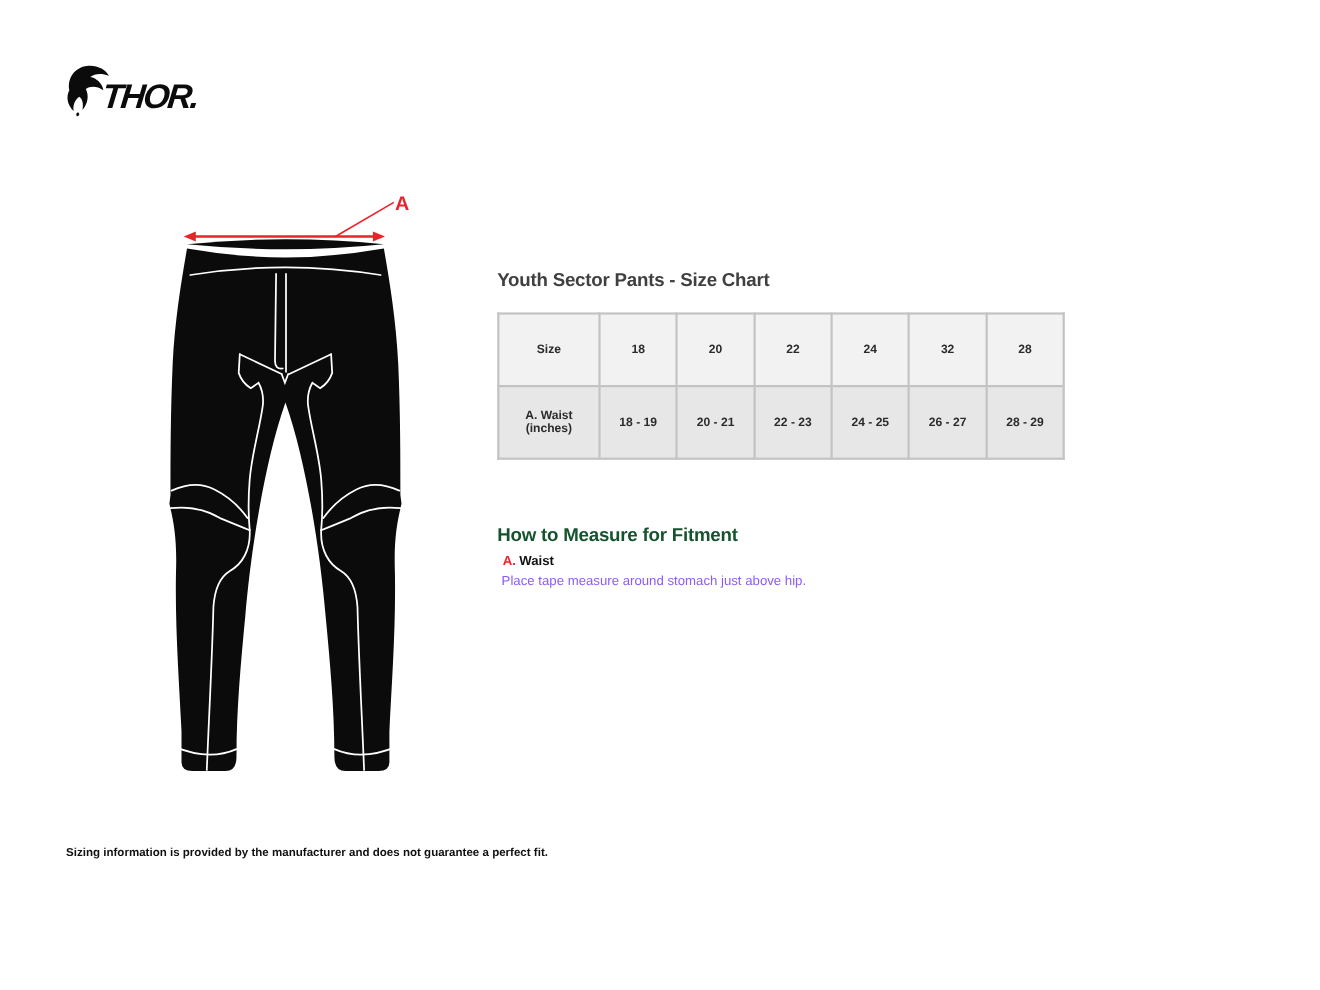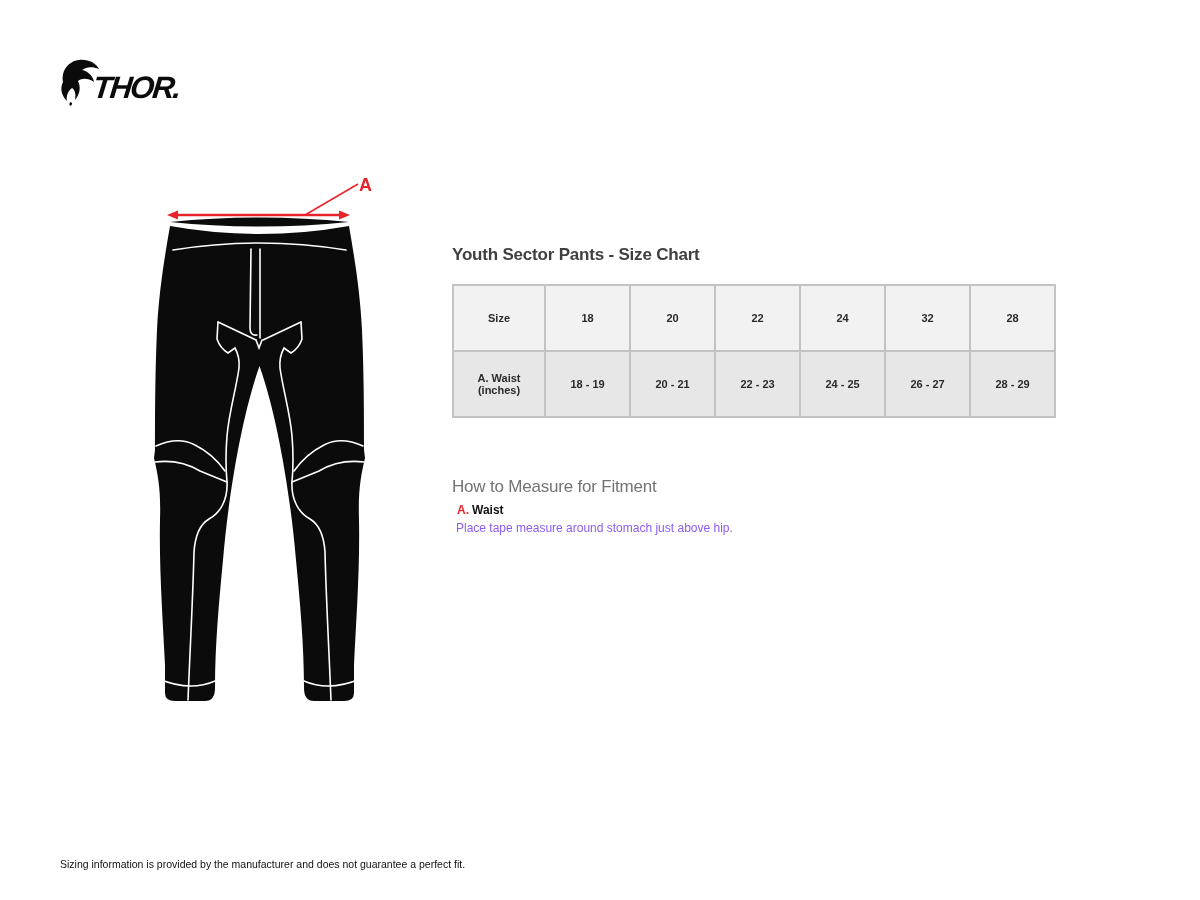--- a/index.html
+++ b/index.html
@@ -51,21 +51,21 @@
     top: 245px;
     font-size: 17px;
     font-weight: bold;
     letter-spacing: -0.2px;
     color: #404040;
   }
   .size-table {
     position: absolute;
     left: 452px;
     top: 284px;
-    width: 604px;
+    width: 516px;
     border-collapse: collapse;
     table-layout: fixed;
   }
   .size-table td {
     border: 2px solid #c3c3c3;
     height: 66px;
     text-align: center;
     vertical-align: middle;
     font-size: 11px;
     font-weight: bold;
@@ -74,23 +74,23 @@
   }
   .size-table tr.row-size td { background: #f2f2f2; }
   .size-table tr.row-waist td { background: #e7e7e7; }
   .size-table col.first { width: 92px; }
 
   .measure-title {
     position: absolute;
     left: 452px;
     top: 477px;
     font-size: 17px;
-    font-weight: normal;
+    font-weight: bold;
     letter-spacing: -0.2px;
-    color: #737373;
+    color: #14532d;
   }
   .measure-key-line {
     position: absolute;
     left: 457px;
     top: 503px;
     font-size: 12px;
     font-weight: bold;
     color: #111;
   }
   .measure-key-line .key { color: #e8242b; margin-right: 3px; }
@@ -99,23 +99,23 @@
     left: 456px;
     top: 521px;
     font-size: 12px;
     color: #8b5cf6;
   }
 
   
   .footer {
     position: absolute;
     left: 60px;
-    top: 858px;
+    top: 769px;
     font-size: 10.5px;
-    font-weight: normal;
+    font-weight: bold;
     line-height: 12.5px;
     color: #111;
   }
 </style>
 </head>
 <body>
 
 <div class="page">
 
   <div class="logo">

